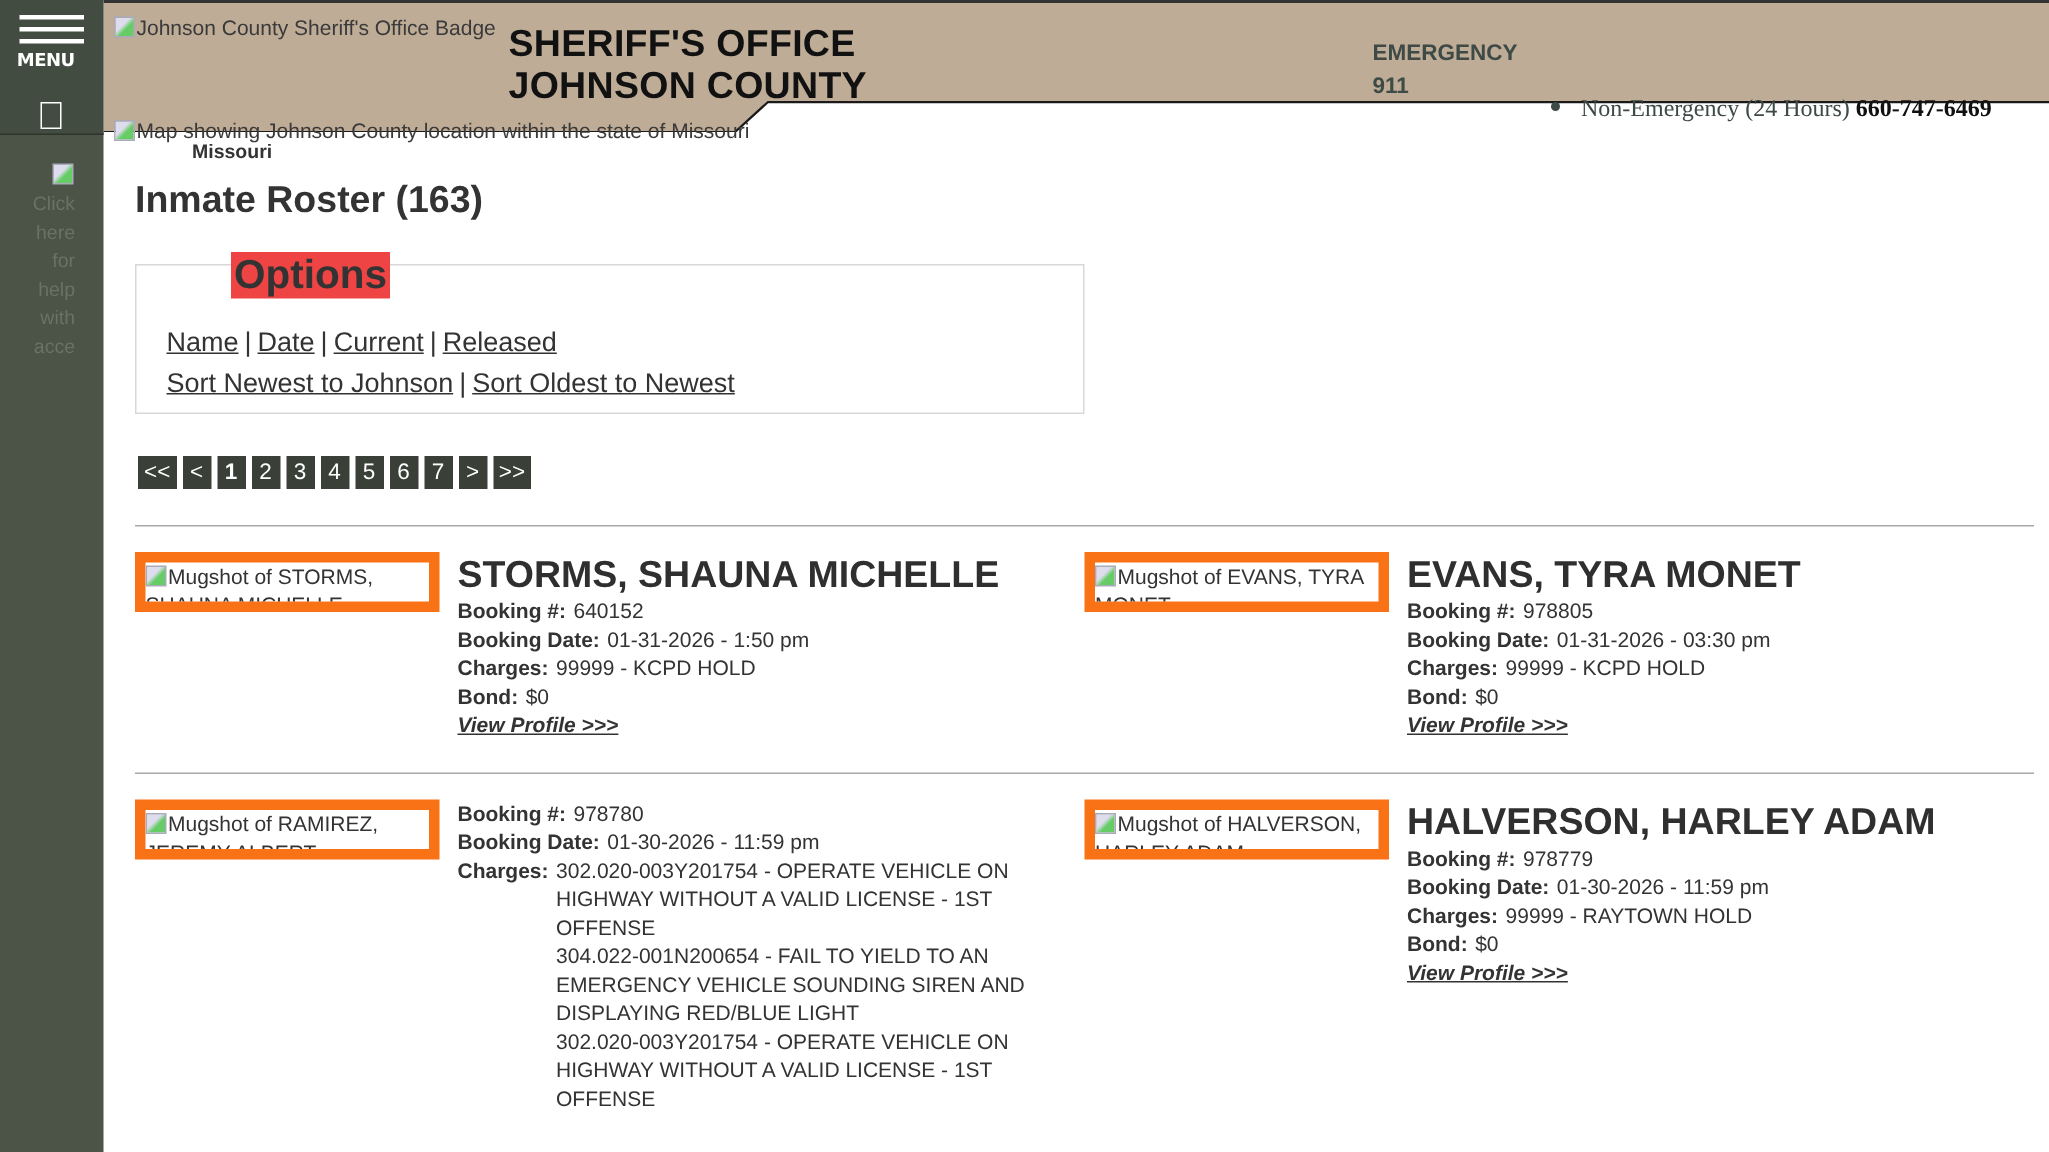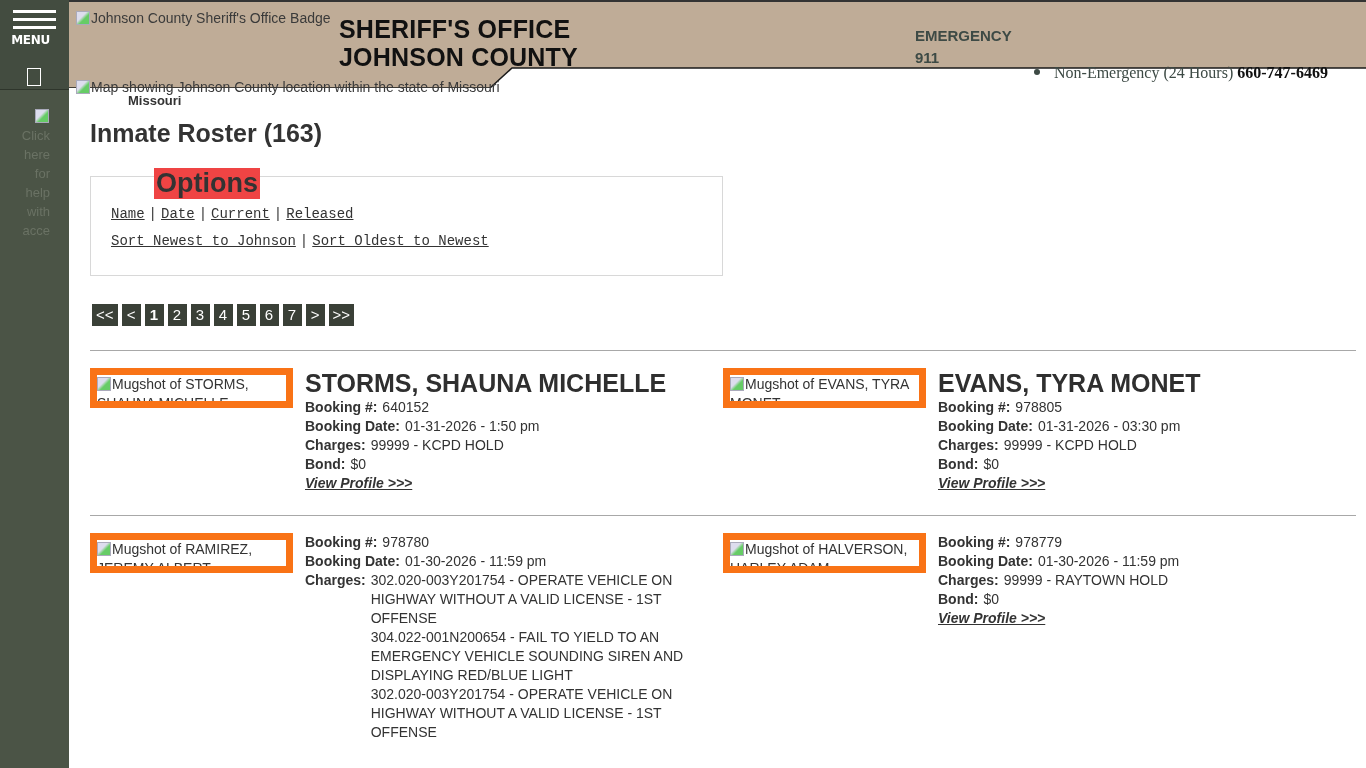--- a/index.html
+++ b/index.html
@@ -28,21 +28,21 @@
   .non-emerg .dot { display: inline-block; width: 6px; height: 6px; border-radius: 50%; background: #3d4a45; margin-right: 14px; vertical-align: 3px; }
   .non-emerg .phone { color: #111111; font-weight: bold; }
   .map-alt { position: absolute; left: 76px; top: 79px; font-size: 14px; color: #3a3a3a; font-family: "Liberation Sans", sans-serif; white-space: nowrap; }
   .map-under { position: absolute; left: 80px; top: 93px; font-size: 13px; font-weight: bold; color: #333; font-family: "Liberation Sans", sans-serif; padding-left: 48px; }
 
   
   .main { position: absolute; left: 90px; top: 110px; width: 1266px; }
   .page-title { font-family: "Liberation Sans", sans-serif; font-size: 25px; font-weight: bold; color: #333; margin-top: 9px; }
   .options { position: absolute; left: 0; top: 66px; width: 633px; height: 100px; border: 1px solid #d8d8d8; }
   .options-legend { position: absolute; left: 26px; top: -9px; background: #ef4444; padding: 0 2px; font-family: "Liberation Sans", sans-serif; font-size: 27px; font-weight: bold; color: #333; margin-left: 37px; }
-  .opt-row { position: absolute; left: 20px; font-family: Liberation Mono, monospace; font-size: 14px; color: #333; white-space: nowrap; }
+  .opt-row { position: absolute; left: 20px; font-family: Liberation Sans, sans-serif; font-size: 18px; color: #333; white-space: nowrap; margin-top: 12px; }
   .opt-row a { color: #333; text-decoration: underline; cursor: pointer; }
   .opt-row .sep { margin: 0 4px; }
 
   .pager { position: absolute; left: 2px; top: 194px; display: flex; gap: 4px; }
   .pager a { display: inline-block; height: 22px; min-width: 19px; padding: 0 4px; background: #3a4037; color: #ffffff; font-family: "Liberation Sans", sans-serif; font-size: 15px; line-height: 22px; text-align: center; cursor: pointer; text-decoration: none; }
   .pager a.current { font-weight: bold; }
 
   .divider { position: absolute; left: 0; width: 1266px; height: 1px; background: #a8a8a8; }
 
   .card { position: absolute; width: 630px; }
@@ -203,20 +203,21 @@
         <span>304.022-001N200654 - FAIL TO YIELD TO AN EMERGENCY VEHICLE SOUNDING SIREN AND DISPLAYING RED/BLUE LIGHT</span>
         <span>302.020-003Y201754 - OPERATE VEHICLE ON HIGHWAY WITHOUT A VALID LICENSE - 1ST OFFENSE</span>
       </span>
         </div>
     </div>
   </div>
 
   <div class="card" style="left:633px; top:423px;">
     <div class="mugshot"><span class="broken-img-ico"></span><span>Mugshot of HALVERSON, HARLEY ADAM</span></div>
     <div class="info">
+      <div class="inmate-name">HALVERSON, HARLEY ADAM</div>
       <div class="field">
           <span class="lbl">Booking #:</span>
           <span class="val">978779</span>
         </div>
       <div class="field">
           <span class="lbl">Booking Date:</span>
           <span class="val">01-30-2026 - 11:59 pm</span>
         </div>
       <div class="field">
           <span class="lbl">Charges:</span>

